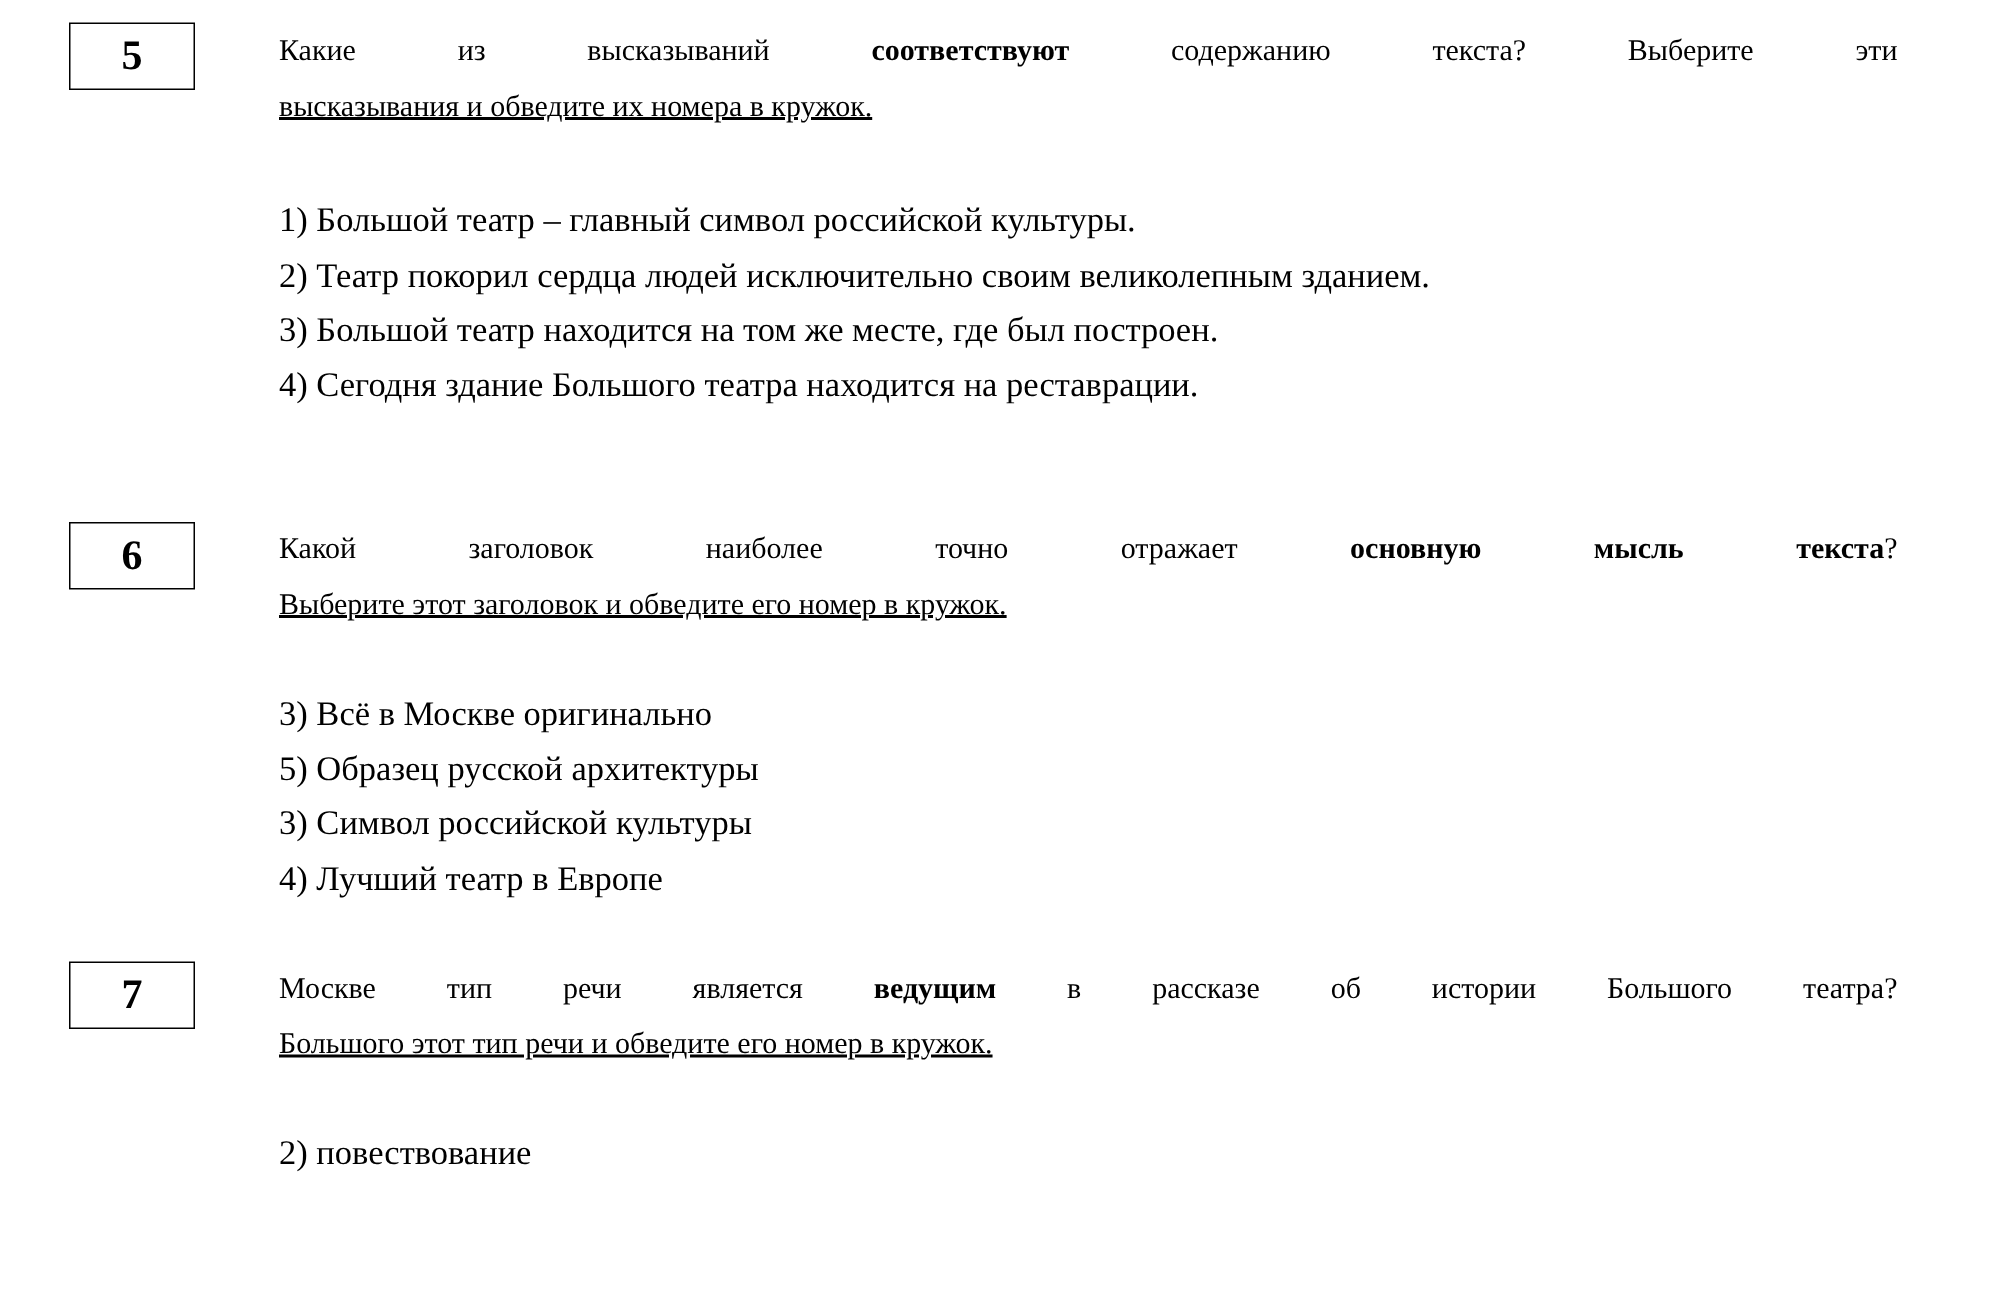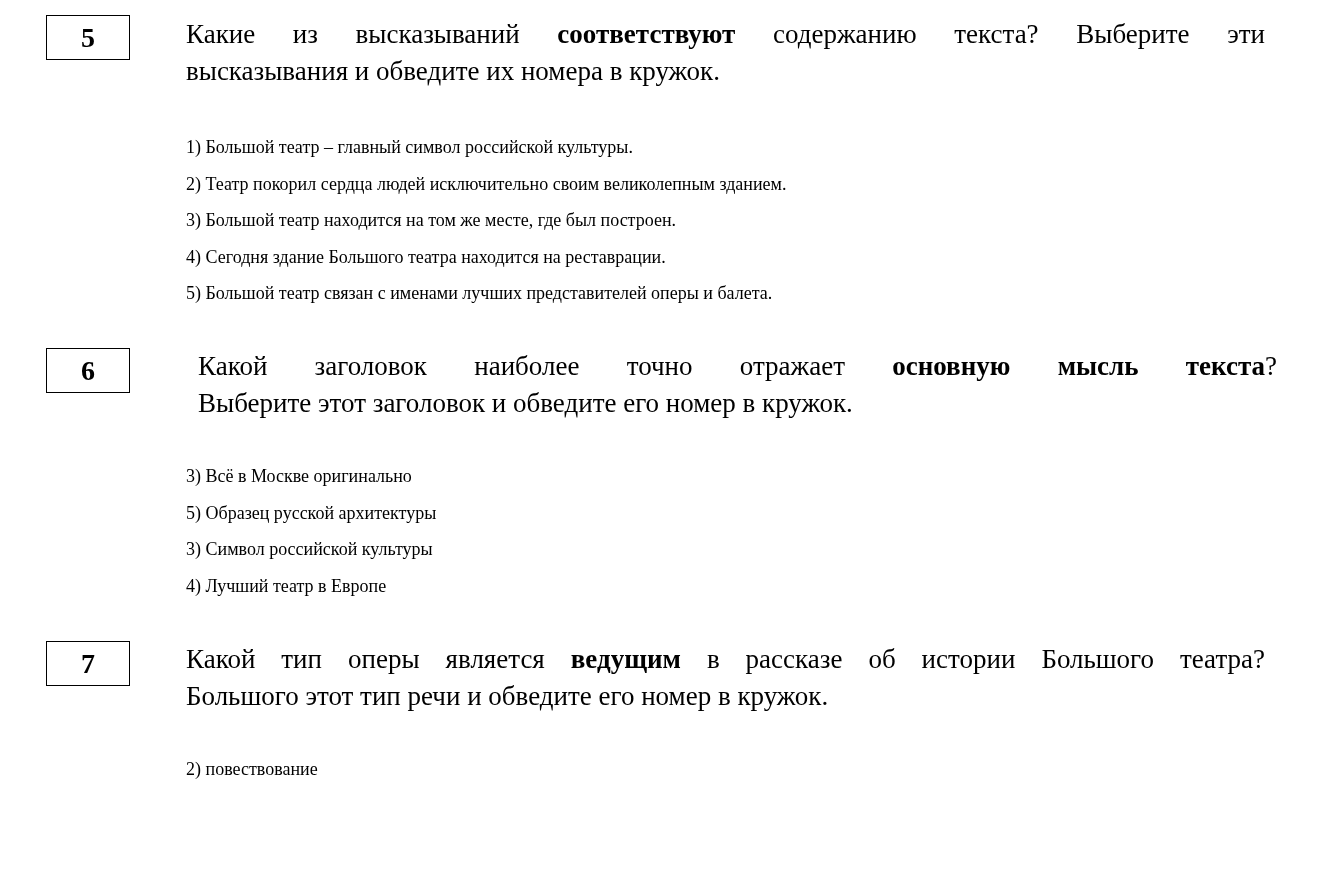--- a/index.html
+++ b/index.html
@@ -30,40 +30,41 @@
       display: flex;
       align-items: center;
       justify-content: center;
       font-weight: bold;
       font-size: 28px;
     }
     .question {
       position: absolute;
       left: 186px;
       width: 1079px;
-      font-size: 27px;
+      font-size: 20px;
       line-height: 37px;
       text-align: justify;
       text-align-last: left;
     }
     .question .line1 {
       display: block;
       text-align: justify;
       text-align-last: justify;
     }
     .question .line2 {
       display: block;
+      text-decoration: underline;
     }
     .question b {
       font-weight: bold;
     }
     .options {
       position: absolute;
       left: 186px;
-      font-size: 18px;
+      font-size: 23px;
       line-height: 36.5px;
       margin: 0;
       padding: 0;
       list-style: none;
       white-space: nowrap;
       font-family: Liberation Serif, serif;
     }
     .options li {
       margin: 0;
       padding: 0;
@@ -78,44 +79,43 @@
   </div>
   <div class="question" style="top:16px;">
     <span class="line1"><span>Какие из высказываний </span><b>соответствуют</b><span> содержанию текста? Выберите эти</span></span>
     <span class="line2">высказывания и обведите их номера в кружок.</span>
   </div>
   <ul class="options" style="top:129px;">
     <li>1) Большой театр – главный символ российской культуры.</li>
     <li>2) Театр покорил сердца людей исключительно своим великолепным зданием.</li>
     <li>3) Большой театр находится на том же месте, где был построен.</li>
     <li>4) Сегодня здание Большого театра находится на реставрации.</li>
-    <li>5) Большой театр связан с именами лучших представителей оперы и балета.</li>
   </ul>
 </section>
 
 <section class="task" style="top:0;">
   <div class="num-box" style="top:348px;">
     <span>6</span>
   </div>
-  <div class="question" style="top:348px;margin-left:12px;">
+  <div class="question" style="top:348px;">
     <span class="line1"><span>Какой заголовок наиболее точно отражает </span><b>основную мысль текста</b><span>?</span></span>
     <span class="line2">Выберите этот заголовок и обведите его номер в кружок.</span>
   </div>
   <ul class="options" style="top:458px;">
     <li>3) Всё в Москве оригинально</li>
     <li>5) Образец русской архитектуры</li>
     <li>3) Символ российской культуры</li>
     <li>4) Лучший театр в Европе</li>
   </ul>
 </section>
 
 <section class="task" style="top:0;">
   <div class="num-box" style="top:641px;">
     <span>7</span>
   </div>
   <div class="question" style="top:641px;">
-    <span class="line1"><span>Какой тип оперы является </span><b>ведущим</b><span> в рассказе об истории Большого театра?</span></span>
+    <span class="line1"><span>Москве тип речи является </span><b>ведущим</b><span> в рассказе об истории Большого театра?</span></span>
     <span class="line2">Большого этот тип речи и обведите его номер в кружок.</span>
   </div>
   <ul class="options" style="top:751px;">
     <li>2) повествование</li>
   </ul>
 </section>
 
 </body></html>

